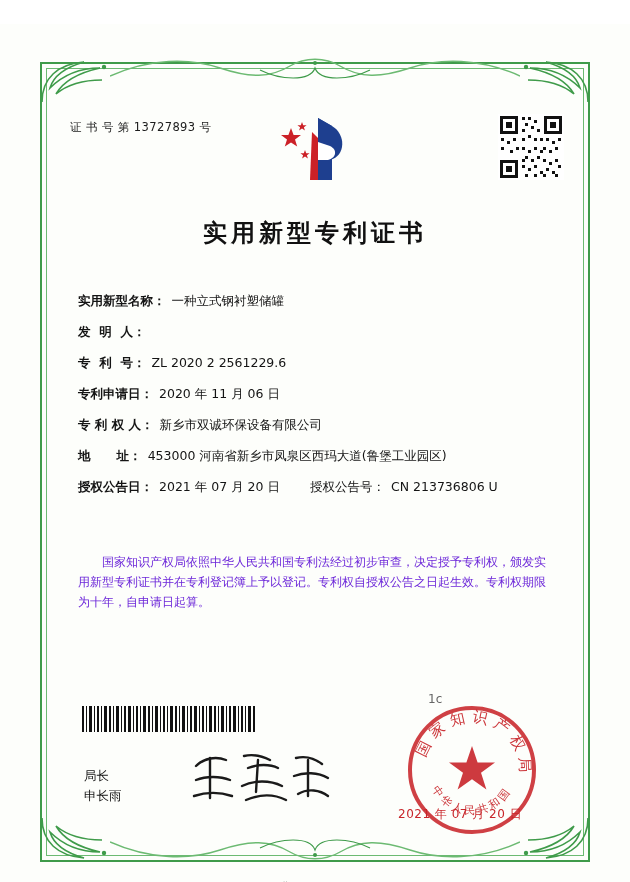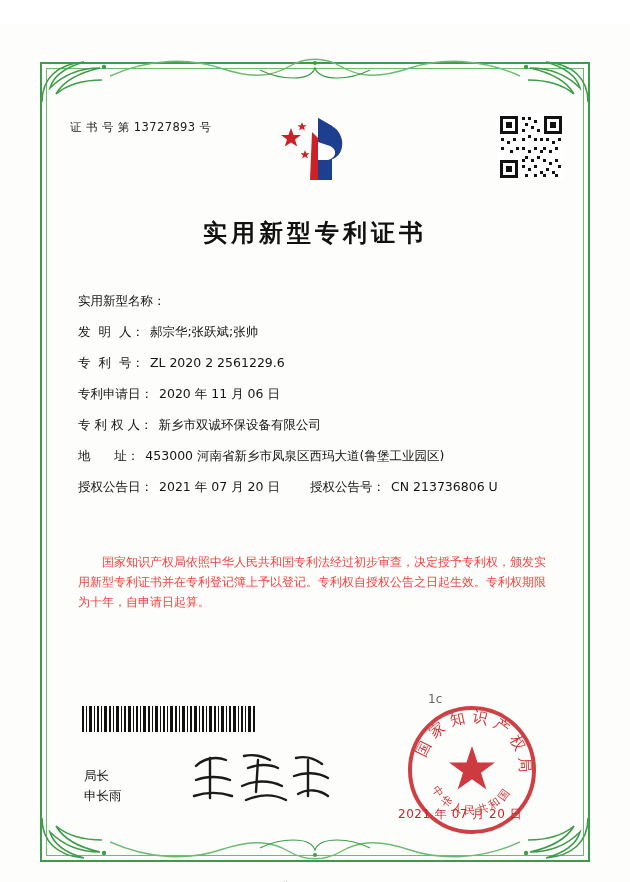--- a/index.html
+++ b/index.html
@@ -107,40 +107,41 @@
   }
   .field-row {
     display: flex;
     align-items: baseline;
     margin-bottom: 13px;
     line-height: 18px;
   }
   .f-label {
     white-space: pre;
     flex: 0 0 auto;
+    font-weight: bold;
   }
   .f-value {
     margin-left: 6px;
     flex: 1 1 auto;
   }
   .field-row.two-col .f-value { flex: 0 0 auto; }
   .f-label2 {
     margin-left: 30px;
     white-space: pre;
   }
   .f-value2 { margin-left: 6px; }
 
   
   .body-text {
     position: absolute;
     left: 78px; top: 528px;
     width: 468px;
     font-size: 12px;
     line-height: 20px;
-    color: #ef4444;
+    color: #6d28d9;
     text-align: justify;
   }
   .body-text p {
     margin: 0 0 2px 0;
     text-indent: 24px;
   }
 
   
   .barcode {
     position: absolute;
@@ -325,24 +326,24 @@
           <rect x="42" y="36" width="3" height="3"></rect>
       </g>
     </svg>
   </div>
 
   <div class="doc-title">实用新型专利证书</div>
 
   <div class="fields">
     <div class="field-row">
       <span class="f-label">实用新型名称：</span>
+      <span class="f-value">一种立式钢衬塑储罐</span>
     </div>
     <div class="field-row">
       <span class="f-label">发  明  人：</span>
-      <span class="f-value">郝宗华;张跃斌;张帅</span>
     </div>
     <div class="field-row">
       <span class="f-label">专  利  号：</span>
       <span class="f-value">ZL 2020 2 2561229.6</span>
     </div>
     <div class="field-row">
       <span class="f-label">专利申请日：</span>
       <span class="f-value">2020 年 11 月 06 日</span>
     </div>
     <div class="field-row">

